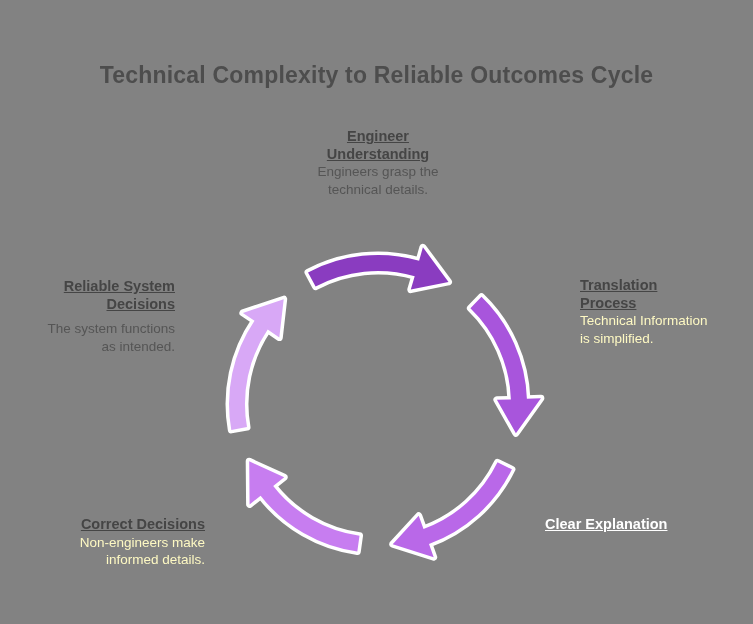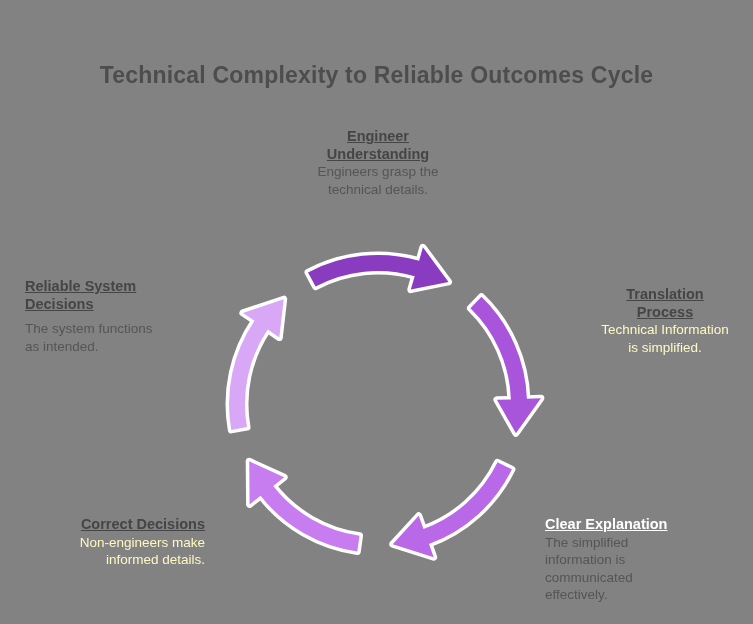--- a/index.html
+++ b/index.html
@@ -13,24 +13,24 @@
   .title{
     position:absolute;top:62px;left:0;width:753px;
     text-align:center;
     font-size:23px;font-weight:700;color:#4d4d4d;
     letter-spacing:0.2px;
   }
   svg.cycle{position:absolute;left:0;top:0;}
   .node{position:absolute;font-size:13.5px;line-height:17.5px;color:#555555;}
   .node-title{font-size:14.5px;font-weight:700;color:#454545;text-decoration:underline;}
   .node-top{left:288px;top:128px;width:180px;text-align:center;}
-  .node-right{left:580px;top:286px;width:170px;text-align:center;}
+  .node-right{left:580px;top:277px;width:170px;text-align:left;}
   .node-bottom-right{left:545px;top:516px;width:180px;text-align:left;}
   .node-bottom-left{left:55px;top:516px;width:150px;text-align:right;}
-  .node-left{left:25px;top:278px;width:150px;}
+  .node-left{left:25px;top:278px;width:150px;text-align:right;}
 </style>
 </head>
 <body style="background: rgb(130, 130, 130);">
 
 <div class="stage">
 
   <div class="title" style="color: rgb(77, 77, 77);">Technical Complexity to Reliable Outcomes Cycle</div>
 
   <svg id="cycle-svg" class="cycle" width="753" height="624" viewBox="0 0 753 624">
       <path d="M308.0,272.4 A149,149 0 0 1 419.1,260.8 L422.9,247.3 L448.5,281.9 L410.8,289.6 L414.7,276.2 A133,133 0 0 0 315.6,286.6 Z" fill="#ffffff" stroke="#ffffff" stroke-width="7" stroke-linejoin="round"></path>
@@ -64,26 +64,20 @@
     <div class="node-body" style="color: #fef9c3;">
       <div>Technical Information</div>
       <div>is simplified.</div>
     </div>
   </div>
 
   <div class="node node-bottom-right">
     <div class="node-title" style="color: #ffffff;">
       <div>Clear Explanation</div>
     </div>
-    <div class="node-body" style="color: rgb(85, 85, 85);">
-      <div>The simplified</div>
-      <div>information is</div>
-      <div>communicated</div>
-      <div>effectively.</div>
-    </div>
   </div>
 
   <div class="node node-bottom-left">
     <div class="node-title" style="color: rgb(69, 69, 69);">
       <div>Correct Decisions</div>
     </div>
     <div class="node-body" style="color: #fef9c3;">
       <div>Non-engineers make</div>
       <div>informed details.</div>
     </div>

